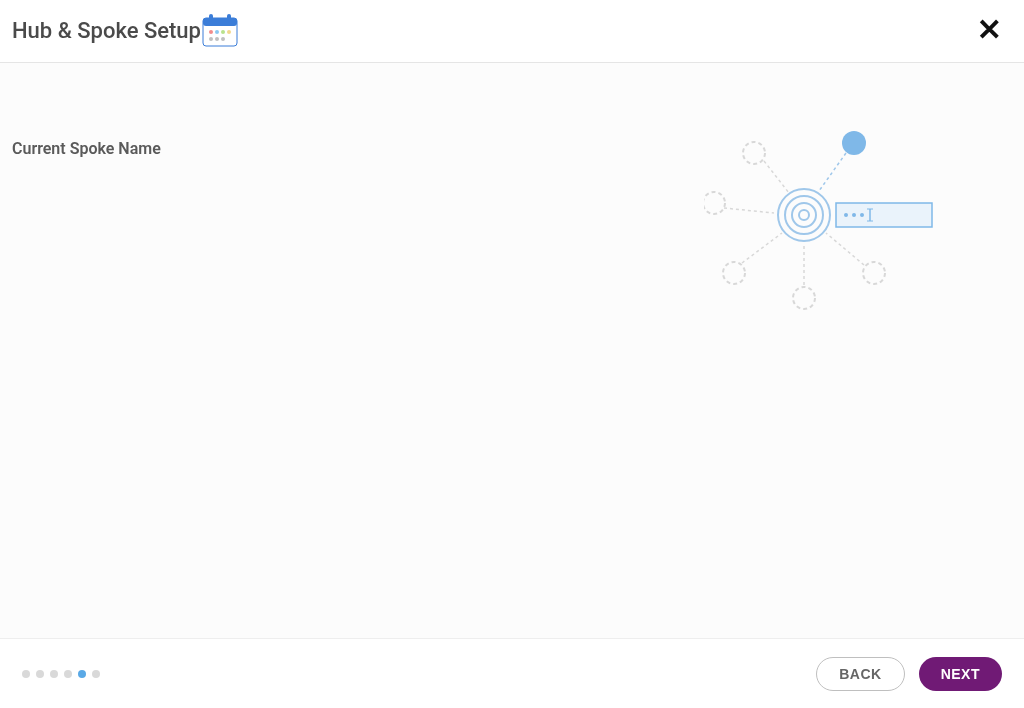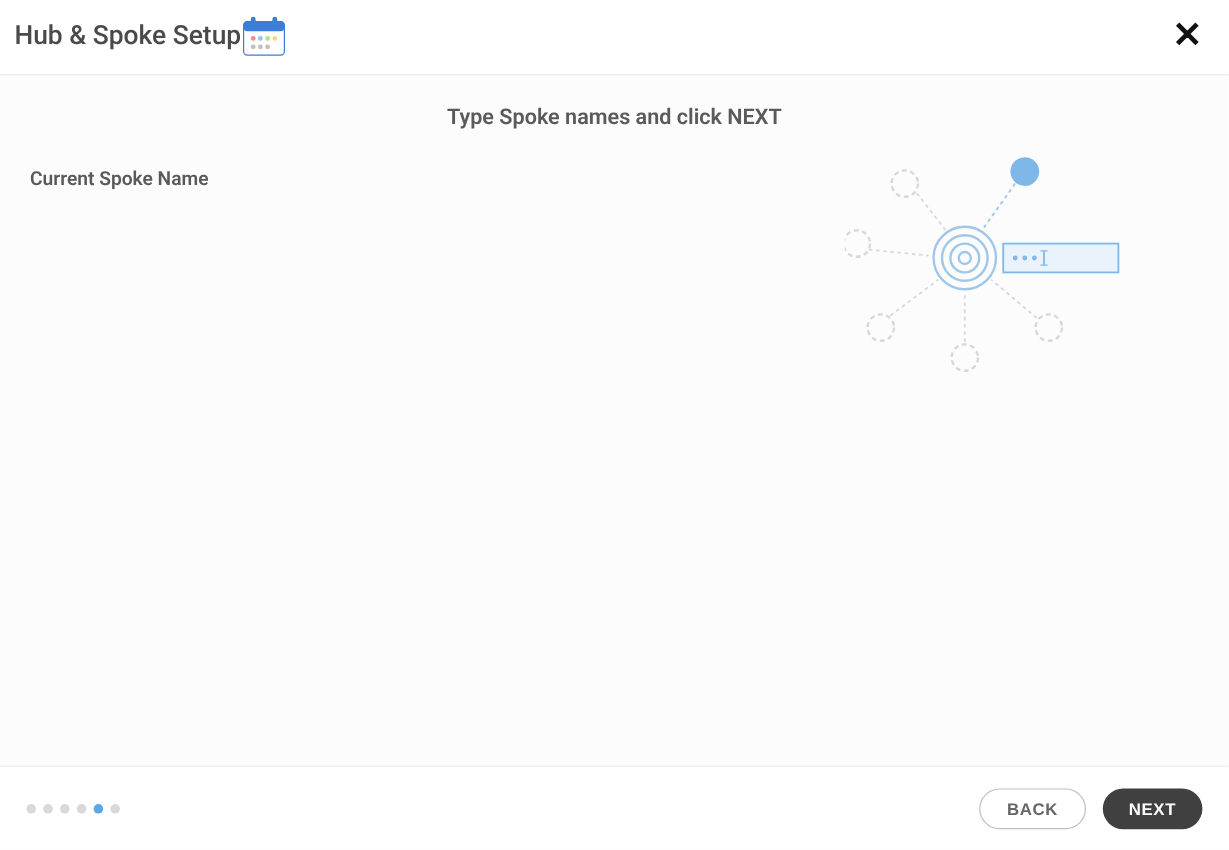--- a/index.html
+++ b/index.html
@@ -48,21 +48,21 @@
     }
     .instruction {
       text-align: center;
       font-size: 18px;
       font-weight: 600;
       color: #5a5a5a;
       padding-top: 24px;
     }
     .form-area {
       position: absolute;
-      left: 25px;
+      left: 12px;
       top: 76px;
       width: 546px;
     }
     .form-label {
       font-size: 16px;
       font-weight: 600;
       color: #5a5a5a;
       margin-bottom: 6px;
       display: block;
     }
@@ -126,21 +126,21 @@
       display: flex;
       align-items: center;
       justify-content: center;
     }
     .btn-back {
       background: #fff;
       color: #666;
       border: 1px solid #bfbfbf;
     }
     .btn-next {
-      background: #404040;
+      background: #701a75;
       color: #fff;
     }
     .redacted {
       display: inline-block;
       background: #000;
       width: 56px;
       height: 16px;
       vertical-align: middle;
       border-radius: 1px;
     }
@@ -164,21 +164,20 @@
         <circle cx="10" cy="27" r="2" fill="#c0c0c0"></circle>
         <circle cx="16" cy="27" r="2" fill="#c0c0c0"></circle>
         <circle cx="22" cy="27" r="2" fill="#c0c0c0"></circle>
       </svg>
     </span>
   </div>
   <span class="close-icon">✕</span>
 </div>
 
 <div class="content">
-  <div class="instruction">Type Spoke names and click NEXT</div>
 
   <div class="form-area">
     <label class="form-label">Current Spoke Name</label>
   </div>
 
   <div class="illustration">
     <svg width="260" height="200" viewBox="0 0 260 200">
 
       <circle cx="50" cy="30" r="11" fill="none" stroke="#d8d8d8" stroke-width="2" stroke-dasharray="4,3"></circle>
       <circle cx="10" cy="80" r="11" fill="none" stroke="#d8d8d8" stroke-width="2" stroke-dasharray="4,3"></circle>

